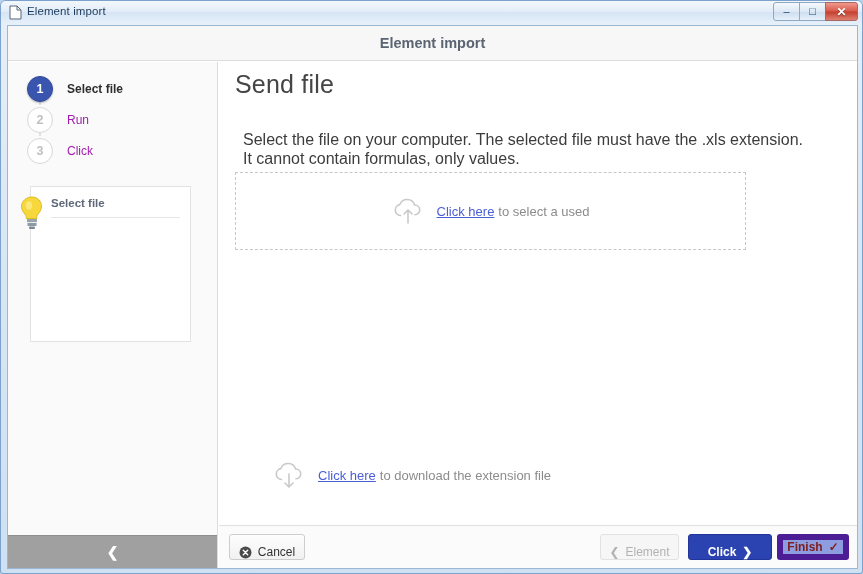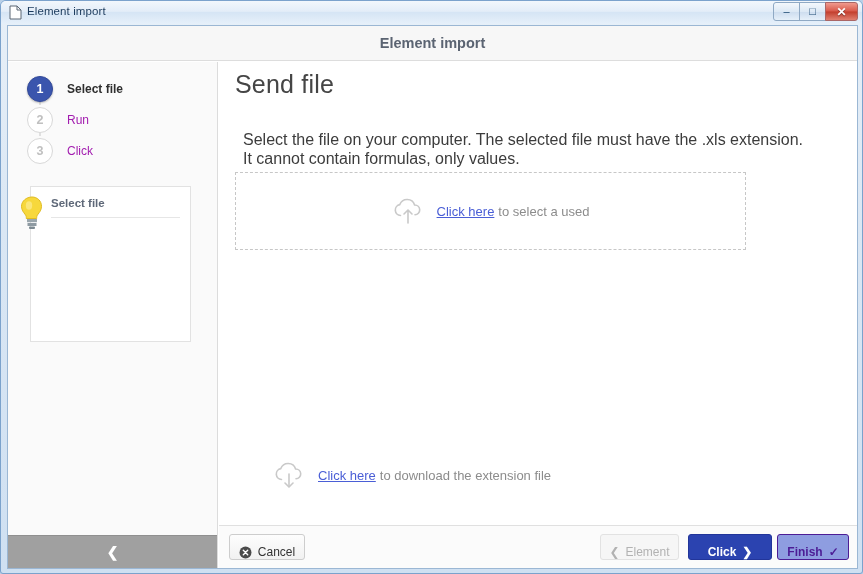--- a/index.html
+++ b/index.html
@@ -213,21 +213,21 @@
   #btn-previous {
     right: 178px; width: 79px;
     background: #f6f6f6; border: 1px solid #e2e2e2; color: #b2b2b2;
   }
   #btn-next {
     right: 85px; width: 84px;
     background: #2b43b0; border: 1px solid #22359a; color: #fff; font-weight: bold;
   }
   #btn-finish {
     right: 8px; width: 72px;
-    background: #8e9de0; border: 1px solid #4c1d95; color: #4c1d95; font-weight: bold;
+    background: #8e9de0; border: 6px solid #4c1d95; color: #7f1d1d; font-weight: bold;
   }
   .btn-chev { margin-left: 6px; font-size: 12px; }
   .btn-chev-left { margin-right: 6px; margin-left: 0; }
 </style>
 </head>
 <body>
 
 <div id="os-window">
 
   <div id="titlebar">

